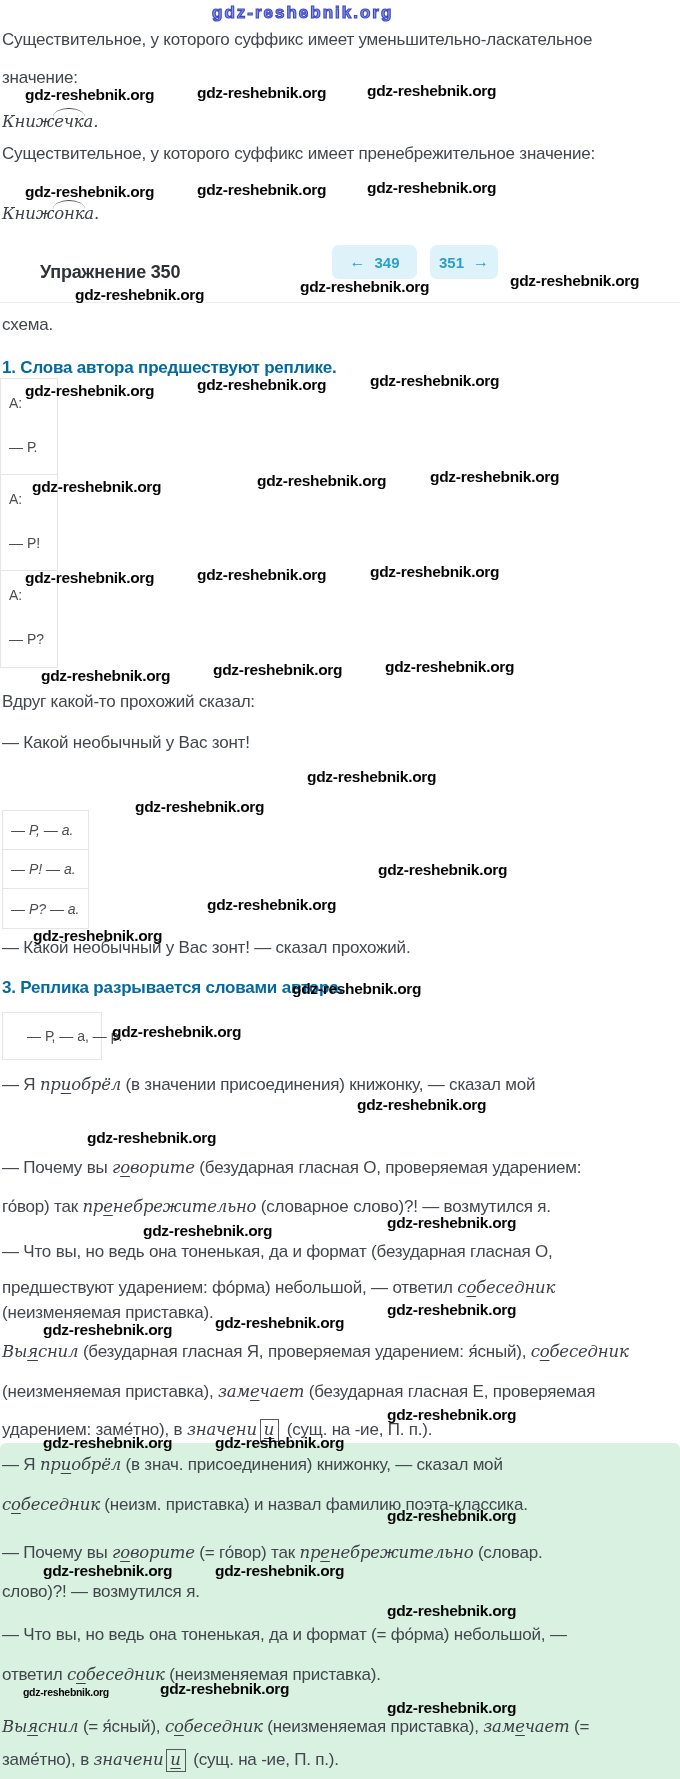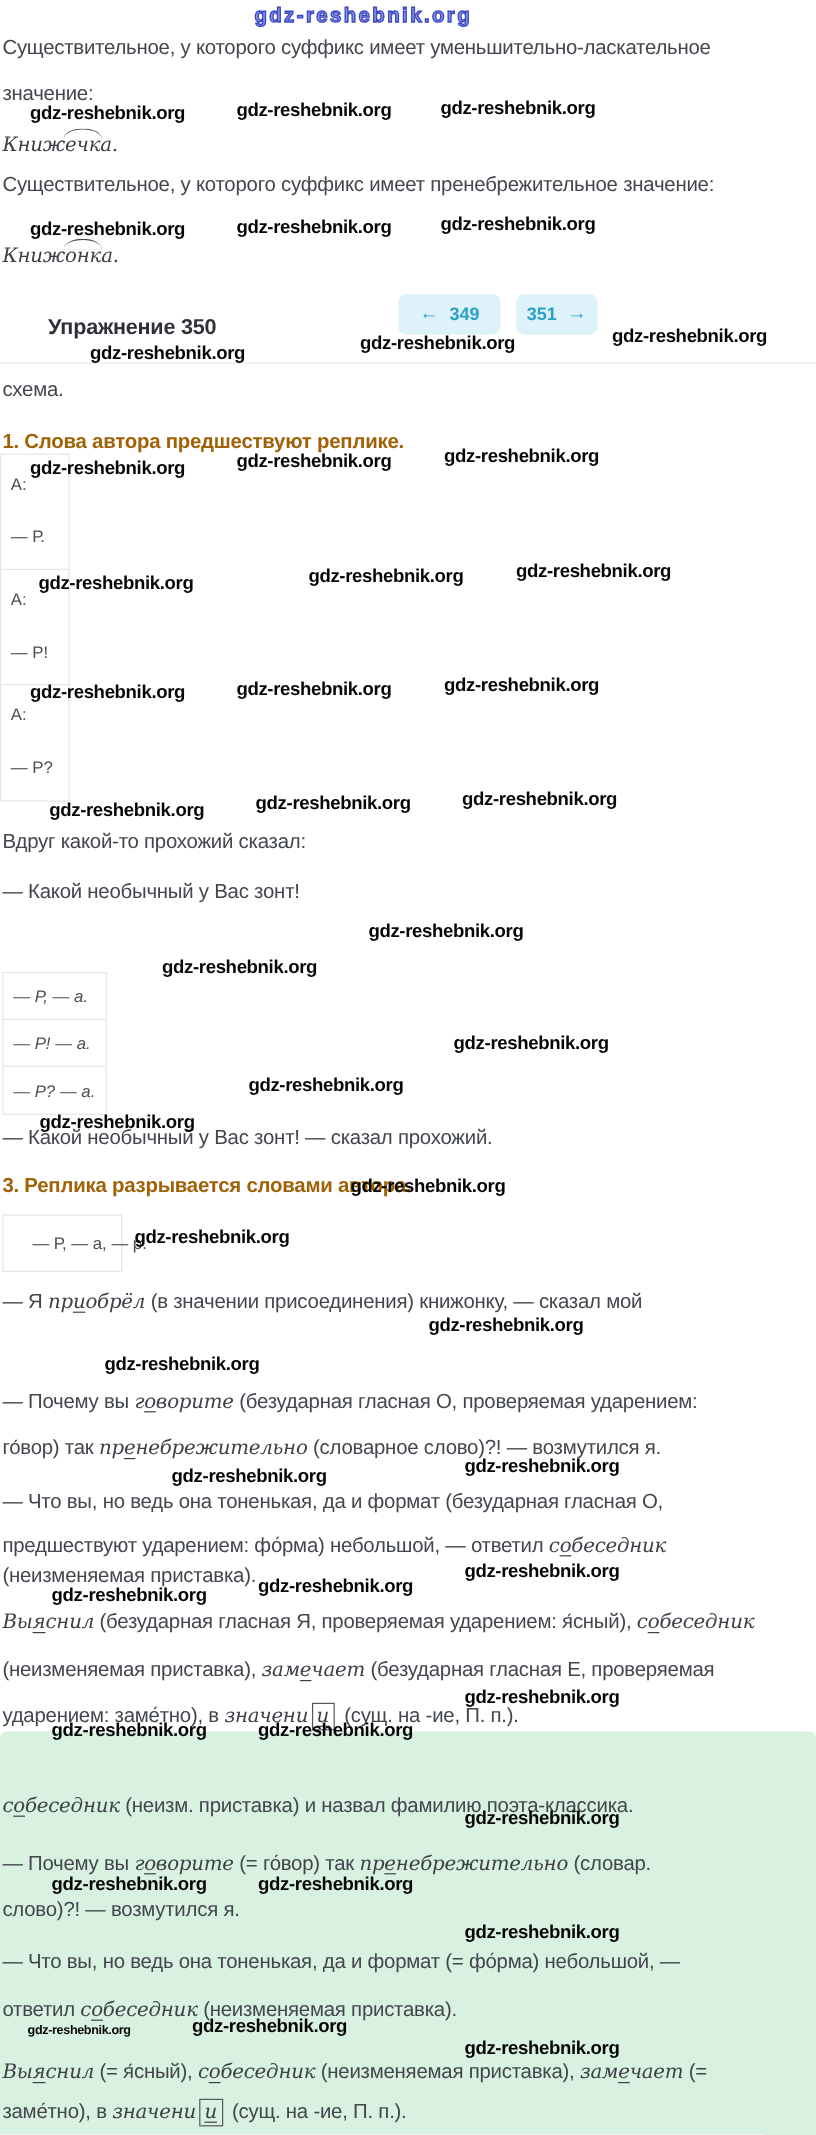--- a/index.html
+++ b/index.html
@@ -5,21 +5,21 @@
   html,body { margin:0; padding:0; background:#ffffff; }
   .page {
     position:relative; width:680px; height:1779px; background:#ffffff;
     overflow:hidden; font-family:"Liberation Sans", sans-serif;
   }
   
   .line {
     position:absolute; left:2px; white-space:nowrap;
     font-size:17px; letter-spacing:-0.2px; color:#42464d;
   }
-  .bold { font-weight:bold; color:#a16207; }
+  .bold { font-weight:bold; color:#0369a1; }
   
   .sg-p { }
   .sg-i, .sg-u, .sg-x, .sg-arc {
     font-family:"DejaVu Serif", serif; font-style:italic; font-size:16.5px; color:#3d4147;
   }
   .sg-u { text-decoration:underline; text-underline-offset:3px; text-decoration-thickness:1px; }
   .sg-x {
     border:1px solid #54585e; padding:0 4px 2px 3px; margin:0 3px;
     text-decoration:underline; text-underline-offset:3px;
   }
@@ -138,20 +138,21 @@
   <div class="line" style="top:1075px"><span class="sg-p">— Я </span><span class="sg-i">пр</span><span class="sg-u">и</span><span class="sg-i">обрёл</span><span class="sg-p"> (в значении присоединения) книжонку, — сказал мой</span></div>
   <div class="line" style="top:1158px"><span class="sg-p">— Почему вы </span><span class="sg-i">г</span><span class="sg-u">о</span><span class="sg-i">ворите</span><span class="sg-p"> (безударная гласная О, проверяемая ударением:</span></div>
   <div class="line" style="top:1197px"><span class="sg-p">го́вор) так </span><span class="sg-i">пр</span><span class="sg-u">е</span><span class="sg-i">небрежительно</span><span class="sg-p"> (словарное слово)?! — возмутился я.</span></div>
   <div class="line" style="top:1242px"><span class="sg-p">— Что вы, но ведь она тоненькая, да и формат (безударная гласная О,</span></div>
   <div class="line" style="top:1278px"><span class="sg-p">предшествуют ударением: фо́рма) небольшой, — ответил </span><span class="sg-i">с</span><span class="sg-u">о</span><span class="sg-i">беседник</span></div>
   <div class="line" style="top:1303px"><span class="sg-p">(неизменяемая приставка).</span></div>
   <div class="line" style="top:1342px"><span class="sg-i">Вы</span><span class="sg-u">я</span><span class="sg-i">снил</span><span class="sg-p"> (безударная гласная Я, проверяемая ударением: я́сный), </span><span class="sg-i">с</span><span class="sg-u">о</span><span class="sg-i">беседник</span></div>
   <div class="line" style="top:1382px"><span class="sg-p">(неизменяемая приставка), </span><span class="sg-i">зам</span><span class="sg-u">е</span><span class="sg-i">чает</span><span class="sg-p"> (безударная гласная Е, проверяемая</span></div>
   <div class="line" style="top:1420px"><span class="sg-p">ударением: заме́тно), в </span><span class="sg-i">значени</span><span class="sg-x">и</span><span class="sg-p"> (сущ. на -ие, П. п.).</span></div>
 
+  <div class="line" style="top:1455px"><span class="sg-p">— Я </span><span class="sg-i">пр</span><span class="sg-u">и</span><span class="sg-i">обрёл</span><span class="sg-p"> (в знач. присоединения) книжонку, — сказал мой</span></div>
   <div class="line" style="top:1495px"><span class="sg-i">с</span><span class="sg-u">о</span><span class="sg-i">беседник</span><span class="sg-p"> (неизм. приставка) и назвал фамилию поэта-классика.</span></div>
   <div class="line" style="top:1543px"><span class="sg-p">— Почему вы </span><span class="sg-i">г</span><span class="sg-u">о</span><span class="sg-i">ворите</span><span class="sg-p"> (= го́вор) так </span><span class="sg-i">пр</span><span class="sg-u">е</span><span class="sg-i">небрежительно</span><span class="sg-p"> (словар.</span></div>
   <div class="line" style="top:1582px"><span class="sg-p">слово)?! — возмутился я.</span></div>
   <div class="line" style="top:1625px"><span class="sg-p">— Что вы, но ведь она тоненькая, да и формат (= фо́рма) небольшой, —</span></div>
   <div class="line" style="top:1665px"><span class="sg-p">ответил </span><span class="sg-i">с</span><span class="sg-u">о</span><span class="sg-i">беседник</span><span class="sg-p"> (неизменяемая приставка).</span></div>
   <div class="line" style="top:1717px"><span class="sg-i">Вы</span><span class="sg-u">я</span><span class="sg-i">снил</span><span class="sg-p"> (= я́сный), </span><span class="sg-i">с</span><span class="sg-u">о</span><span class="sg-i">беседник</span><span class="sg-p"> (неизменяемая приставка), </span><span class="sg-i">зам</span><span class="sg-u">е</span><span class="sg-i">чает</span><span class="sg-p"> (=</span></div>
   <div class="line" style="top:1750px"><span class="sg-p">заме́тно), в </span><span class="sg-i">значени</span><span class="sg-x">и</span><span class="sg-p"> (сущ. на -ие, П. п.).</span></div>
 
   <span class="wm" style="left:25px;  top:86px">gdz-reshebnik.org</span>
   <span class="wm" style="left:197px; top:84px">gdz-reshebnik.org</span>

